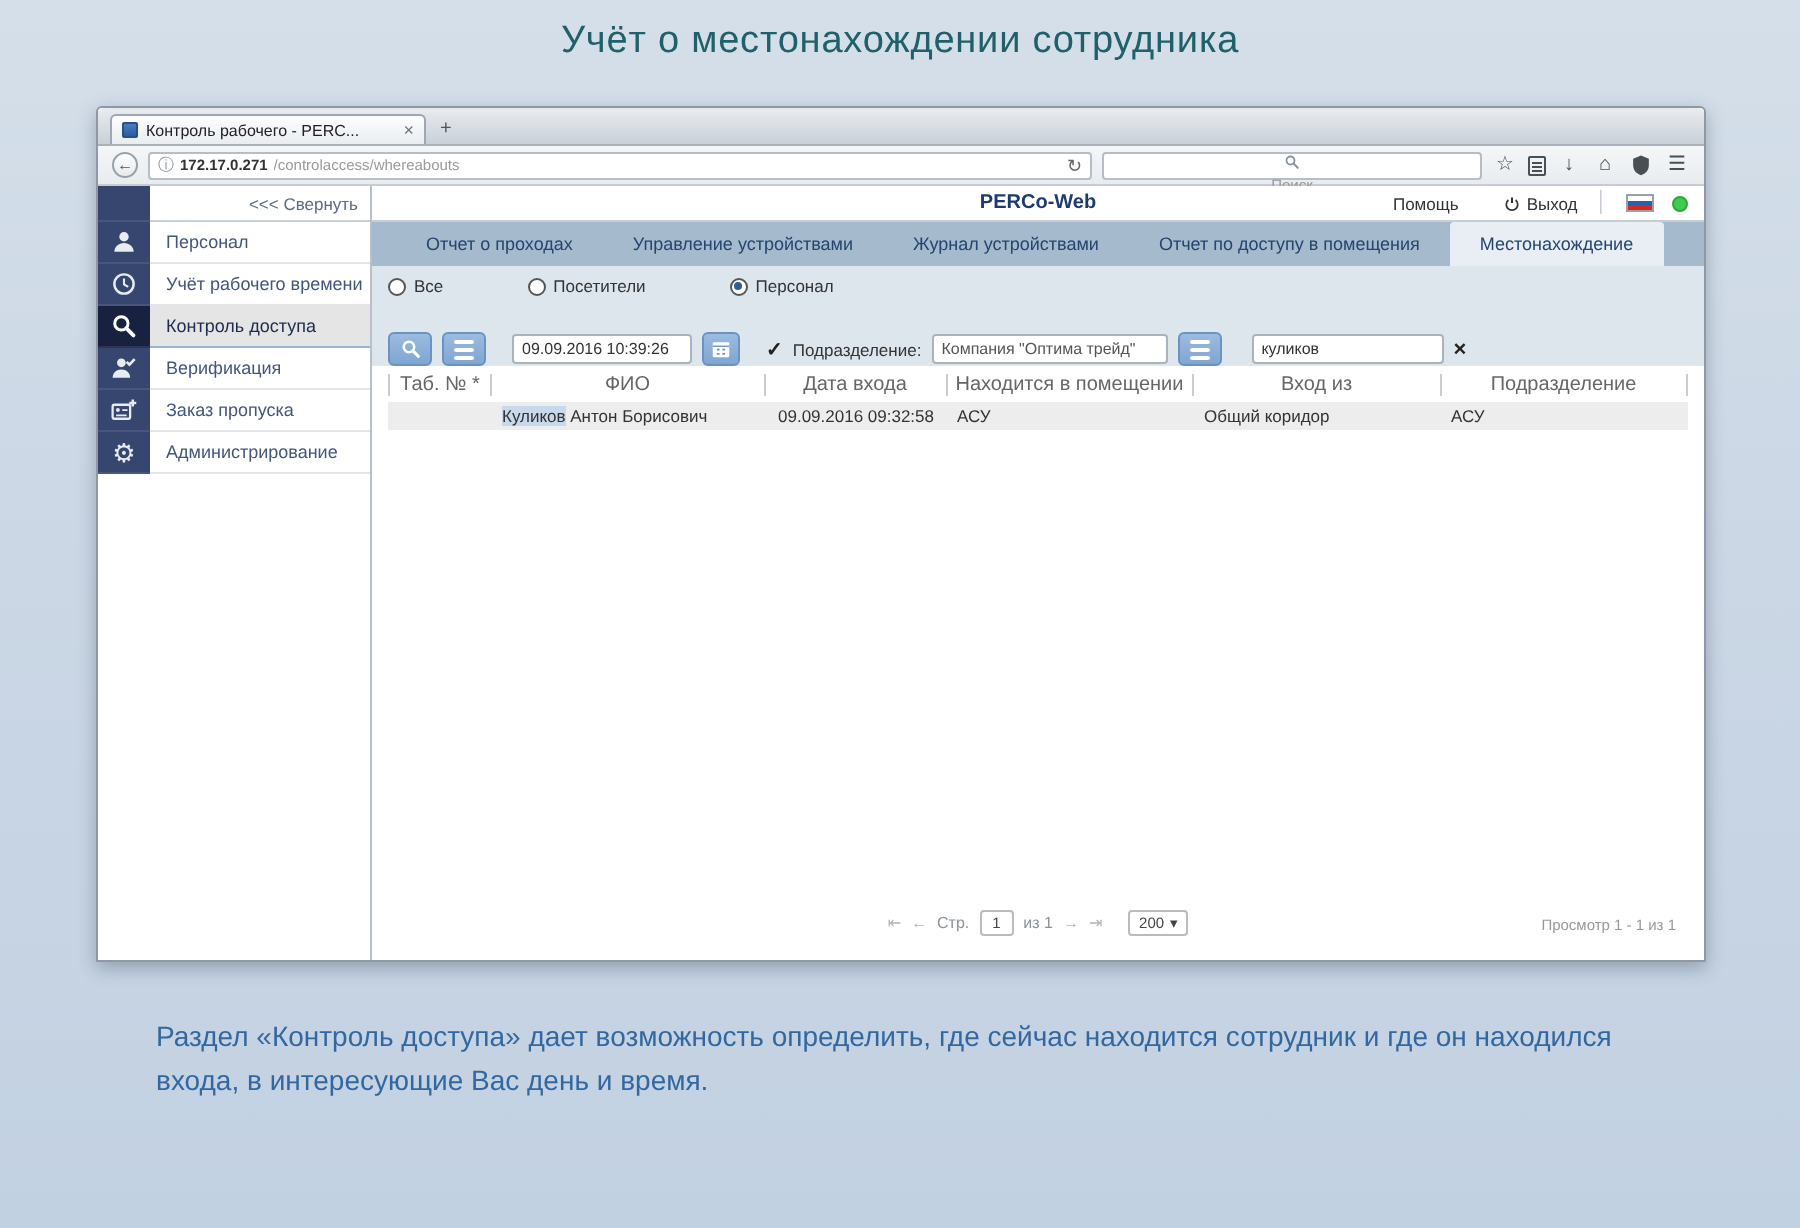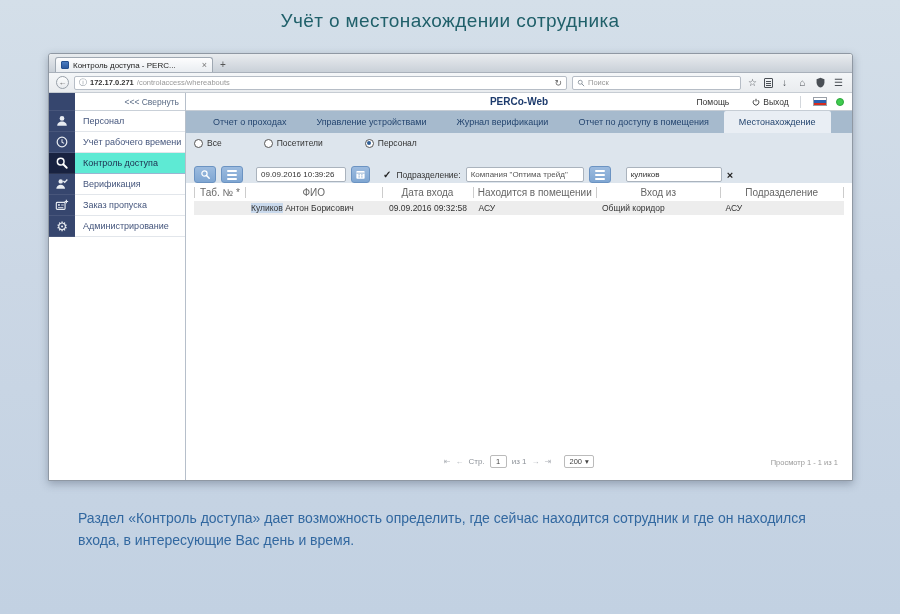--- a/index.html
+++ b/index.html
@@ -41,21 +41,21 @@
     display:flex; align-items:center; gap:5px; padding:0 7px;
   }
   .back-btn { width:13px; height:13px; flex:0 0 auto; border:1px solid #98a0a9; border-radius:50%;
     color:#555; font-size:8px; display:flex; align-items:center; justify-content:center;
     background:linear-gradient(#fcfdfe,#e8ebee); }
   .urlfield, .searchfield {
     height:14px; background:#fff; border:1px solid #b6bdc6; border-radius:2px;
     display:flex; align-items:center; gap:3px; padding:0 4px; font-size:7.5px;
   }
   .urlfield { flex:1; }
-  .searchfield { width:169px; color:#999; }
+  .searchfield { width:190px; color:#999;flex-direction:column; }
   .info-icon { color:#8a939c; font-size:8px; }
   .url-host { color:#333;font-weight:bold; }
   .url-path { color:#999; flex:1; white-space:nowrap; overflow:hidden; }
   .reload-icon { color:#666; font-size:9px; }
   .mag-mini { flex:0 0 auto; }
   .chrome-icon { font-size:10px; color:#4a4f55; width:13px; text-align:center; line-height:1; }
   .clip-icon { width:9px; height:10px; border:1px solid #4a4f55; border-radius:1px; position:relative; }
   .clip-icon i { position:absolute; left:1px; right:1px; top:2px; height:1px; background:#4a4f55;
     box-shadow:0 2px 0 #4a4f55, 0 4px 0 #4a4f55; display:block; }
   
@@ -66,21 +66,21 @@
   .side-row.collapse-row { flex:0 0 18px; }
   .icon-cell { width:26px; flex:0 0 auto; background:#36466e;
     display:flex; align-items:center; justify-content:center;
     border-bottom:1px solid rgba(255,255,255,.09); }
   .label-cell { flex:1; display:flex; align-items:center; padding-left:8px;
     font-size:9px; color:#44557c; border-bottom:1px solid #e2e6eb; background:#fff;
     white-space:nowrap; overflow:hidden; }
   .collapse-row .label-cell { justify-content:flex-end; padding-right:6px;
     color:#5a6b85; font-size:8.5px; border-bottom:1px solid #c9d0d8; }
   .side-row.selected .icon-cell { background:#182240; }
-  .side-row.selected .label-cell { background:#5eead4; color:#1c2c4e; border-bottom-color:#9ab5d2; }
+  .side-row.selected .label-cell { background:#e5e5e5; color:#1c2c4e; border-bottom-color:#9ab5d2; }
   .side-fill { flex:1; background:#fff; }
   .gear-glyph { color:#e8ecf2; font-size:13px; line-height:1; }
   .main { flex:1; display:flex; flex-direction:column; min-width:0; }
   .app-header { flex:0 0 18px; background:#fff; border-bottom:1px solid #c6cdd5;
     position:relative; display:flex; align-items:center; justify-content:flex-end;
     gap:9px; padding-right:8px; font-size:8.5px; color:#333; }
   .brand { position:absolute; left:0; right:0; text-align:center;
     font-weight:bold; font-size:10px; color:#1d3b6d; }
   .hdr-item { position:relative; z-index:1; display:flex; align-items:center; gap:3px; }
   .help-link { margin-right:14px; }
@@ -137,21 +137,21 @@
 </head>
 <body>
 
 <div class="page-title">Учёт о местонахождении сотрудника</div>
 
 <div class="window">
 
   <div class="tabstrip">
     <div class="btab">
       <span class="favicon"></span>
-      <span class="btab-title">Контроль доступа - PERC...</span>
+      <span class="btab-title">Контроль рабочего - PERC...</span>
       <span class="tab-close">×</span>
     </div>
     <span class="newtab">+</span>
   </div>
 
   <div class="urlbar">
     <span class="back-btn">←</span>
     <div class="urlfield">
       <span class="info-icon">ⓘ</span>
       <span class="url-host">172.17.0.271</span>
@@ -262,21 +262,21 @@
           <span>Выход</span>
         </span>
         <span class="hdr-item hdr-sep">│</span>
         <span class="hdr-item flag"></span>
         <span class="hdr-item status-dot"></span>
       </div>
 
       <div class="tabbar">
         <div class="tab">Отчет о проходах</div>
         <div class="tab">Управление устройствами</div>
-        <div class="tab">Журнал верификации</div>
+        <div class="tab">Журнал устройствами</div>
         <div class="tab">Отчет по доступу в помещения</div>
         <div class="tab active">Местонахождение</div>
       </div>
 
       <div class="toolbar">
         <div class="radio-row">
           <span class="radio-item">
             <span class="radio"></span>
             <span>Все</span>
           </span>

